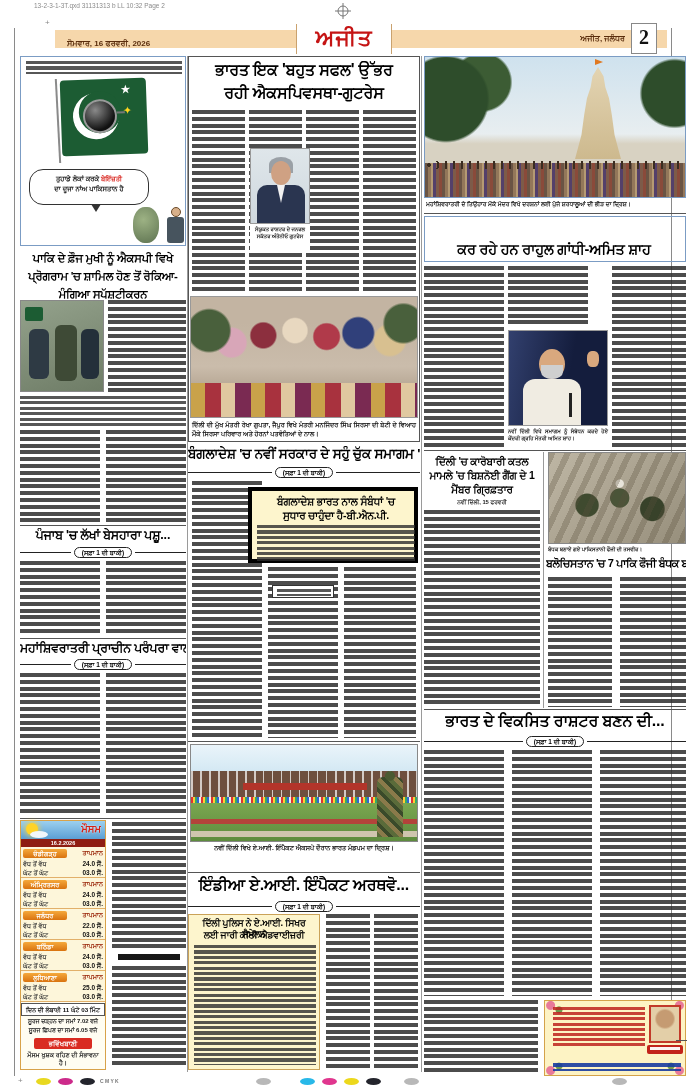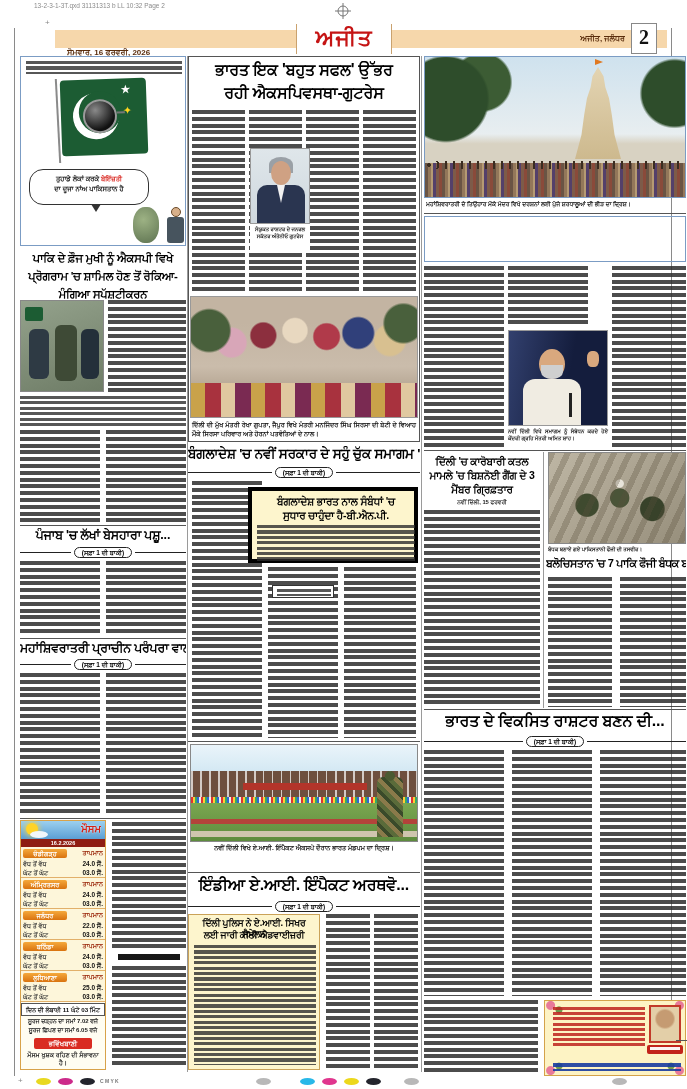--- a/index.html
+++ b/index.html
@@ -31,21 +31,21 @@
       <circle cx="8" cy="8" r="5" fill="none" stroke="#777" stroke-width="1"></circle>
       <line x1="8" y1="0" x2="8" y2="16" stroke="#777" stroke-width="1"></line>
       <line x1="0" y1="8" x2="16" y2="8" stroke="#777" stroke-width="1"></line>
     </svg>
 </div>
 <div class="abs" style="left:45px;top:18px;font-size:8px;color:#888">+</div>
 <div class="vr" style="left:14px;top:28px;height:1048px;background:#8a8a8a"></div>
 <div class="vr" style="left:671px;top:28px;height:1048px;background:#8a8a8a"></div>
 
 <div class="abs" style="left:55px;top:30px;width:612px;height:18px;background:#f6d7ab"></div>
-<div class="abs nw" style="left:67px;top:48px;width:180px;height:12px;font-size:8px;font-weight:bold;color:#5a2d0c">ਸੋਮਵਾਰ, 16 ਫਰਵਰੀ, 2026</div>
+<div class="abs nw" style="left:67px;top:39px;width:180px;height:12px;font-size:8px;font-weight:bold;color:#5a2d0c">ਸੋਮਵਾਰ, 16 ਫਰਵਰੀ, 2026</div>
 <div class="abs" style="left:296px;top:24px;width:96px;height:30px;background:#fff;border-left:1px solid #caa26e;border-right:1px solid #caa26e"></div>
 <div class="abs nw" style="left:296px;top:25px;width:96px;height:28px;font-size:22px;font-weight:bold;color:#c51414;text-align:center;letter-spacing:1px">ਅਜੀਤ</div>
 <div class="abs nw" style="left:500px;top:34px;width:125px;height:12px;font-size:8px;font-weight:bold;color:#5a2d0c;text-align:right">ਅਜੀਤ, ਜਲੰਧਰ</div>
 <div class="abs" style="left:631px;top:23px;width:26px;height:31px;background:#fff;border:1px solid #888"></div>
 <div class="abs nw" style="left:631px;top:26px;width:26px;height:26px;font-family:'Liberation Serif',serif;font-size:20px;font-weight:bold;color:#111;text-align:center">2</div>
 
 <div class="vr" style="left:187px;top:56px;height:1016px"></div>
 <div class="vr" style="left:421px;top:56px;height:1016px"></div>
 
 <div class="abs" style="left:20px;top:56px;width:166px;height:190px;border:1px solid #7b9cc4;background:#fff">
@@ -248,35 +248,36 @@
      linear-gradient(#cfe2ee,#e8eef0 55%,#d8d2c2 62%)">
   <div class="abs" style="left:150px;top:10px;width:46px;height:92px;background:linear-gradient(#e3d4b2,#cdb98e);clip-path:polygon(50% 0,62% 10%,66% 22%,74% 34%,80% 52%,86% 74%,100% 100%,0 100%,14% 74%,20% 52%,26% 34%,34% 22%,38% 10%)"></div>
   <div class="abs" style="left:170px;top:2px;width:8px;height:6px;background:#e07820;clip-path:polygon(0 0,100% 50%,0 100%)"></div>
   <div class="abs" style="left:0;bottom:0;width:262px;height:34px;background:repeating-linear-gradient(90deg,#6a5444 0 3px,#93775a 3px 6px,#b59a73 6px 8px,#54406a 8px 11px,#7d5b49 11px 14px,#8a4a3a 14px 17px)"></div>
   <div class="abs" style="left:0;bottom:28px;width:262px;height:8px;background:repeating-radial-gradient(circle at 4px 4px,#3a2c20 0 2px,transparent 2px 8px)"></div>
 </div>
 <div class="abs nw" style="left:426px;top:201px;width:258px;height:10px;font-size:6px;font-weight:bold;color:#111">ਮਹਾਂਸ਼ਿਵਰਾਤਰੀ ਦੇ ਤਿਉਹਾਰ ਮੌਕੇ ਮੰਦਰ ਵਿਖੇ ਦਰਸ਼ਨਾਂ ਲਈ ਪੁੱਜੇ ਸ਼ਰਧਾਲੂਆਂ ਦੀ ਭੀੜ ਦਾ ਦ੍ਰਿਸ਼।</div>
 <div class="hrz" style="left:424px;top:213px;width:262px"></div>
 
 <div class="abs" style="left:424px;top:216px;width:262px;height:46px;border:1px solid #7b9cc4">
+  <div class="abs hl nw" style="left:2px;top:24px;width:254px;font-size:14.5px">ਕਰ ਰਹੇ ਹਨ ਰਾਹੁਲ ਗਾਂਧੀ-ਅਮਿਤ ਸ਼ਾਹ</div>
 </div>
 <div class="abs gk" style="left:424px;top:266px;width:80px;height:182px"></div>
 <div class="abs gk" style="left:508px;top:266px;width:80px;height:60px"></div>
 <div class="abs gk" style="left:612px;top:266px;width:74px;height:182px"></div>
 <div class="abs photo" style="left:508px;top:330px;width:100px;height:96px;border-color:#999;background:linear-gradient(100deg,#32406e,#141d3d 60%)">
   <div class="abs" style="left:30px;top:18px;width:26px;height:30px;border-radius:50%;background:#d9a87e"></div>
   <div class="abs" style="left:32px;top:34px;width:22px;height:14px;border-radius:0 0 50% 50%;background:#cfcfcf"></div>
   <div class="abs" style="left:14px;top:48px;width:58px;height:48px;border-radius:12px 12px 0 0;background:#f0ece2"></div>
   <div class="abs" style="left:78px;top:20px;width:12px;height:16px;border-radius:40%;background:#d9a87e"></div>
   <div class="abs" style="left:60px;top:62px;width:3px;height:24px;background:#222"></div>
 </div>
 <div class="abs" style="left:508px;top:428px;width:100px;height:18px;font-size:5.3px;font-weight:bold;line-height:1.3;color:#111;text-align:justify">ਨਵੀਂ ਦਿੱਲੀ ਵਿਖੇ ਸਮਾਗਮ ਨੂੰ ਸੰਬੋਧਨ ਕਰਦੇ ਹੋਏ ਕੇਂਦਰੀ ਗ੍ਰਹਿ ਮੰਤਰੀ ਅਮਿਤ ਸ਼ਾਹ।</div>
 <div class="hrz" style="left:424px;top:450px;width:262px"></div>
 
-<div class="abs hl" style="left:424px;top:454px;width:116px;height:44px;font-size:10.5px;line-height:1.35">ਦਿੱਲੀ 'ਚ ਕਾਰੋਬਾਰੀ ਕਤਲ ਮਾਮਲੇ 'ਚ ਬਿਸ਼ਨੋਈ ਗੈਂਗ ਦੇ 3 ਮੈਂਬਰ ਗ੍ਰਿਫ਼ਤਾਰ</div>
+<div class="abs hl" style="left:424px;top:454px;width:116px;height:44px;font-size:10.5px;line-height:1.35">ਦਿੱਲੀ 'ਚ ਕਾਰੋਬਾਰੀ ਕਤਲ ਮਾਮਲੇ 'ਚ ਬਿਸ਼ਨੋਈ ਗੈਂਗ ਦੇ 1 ਮੈਂਬਰ ਗ੍ਰਿਫ਼ਤਾਰ</div>
 <div class="abs nw" style="left:424px;top:499px;width:116px;height:8px;font-size:5.8px;font-weight:bold;text-align:center;color:#222">ਨਵੀਂ ਦਿੱਲੀ, 15 ਫਰਵਰੀ</div>
 <div class="abs gk" style="left:424px;top:510px;width:116px;height:196px"></div>
 <div class="vr" style="left:543px;top:452px;height:256px"></div>
 
 <div class="abs photo" style="left:548px;top:452px;width:138px;height:92px;border-color:#888;background:
      radial-gradient(circle at 28% 58%, #3f4a2f 0 10%, transparent 11%),
      radial-gradient(circle at 52% 50%, #4a5438 0 11%, transparent 12%),
      radial-gradient(circle at 76% 62%, #38422a 0 10%, transparent 11%),
      radial-gradient(circle at 52% 34%, #e8e4da 0 4%, transparent 5%),
      linear-gradient(135deg,#beb6a4,#978f7c)">

